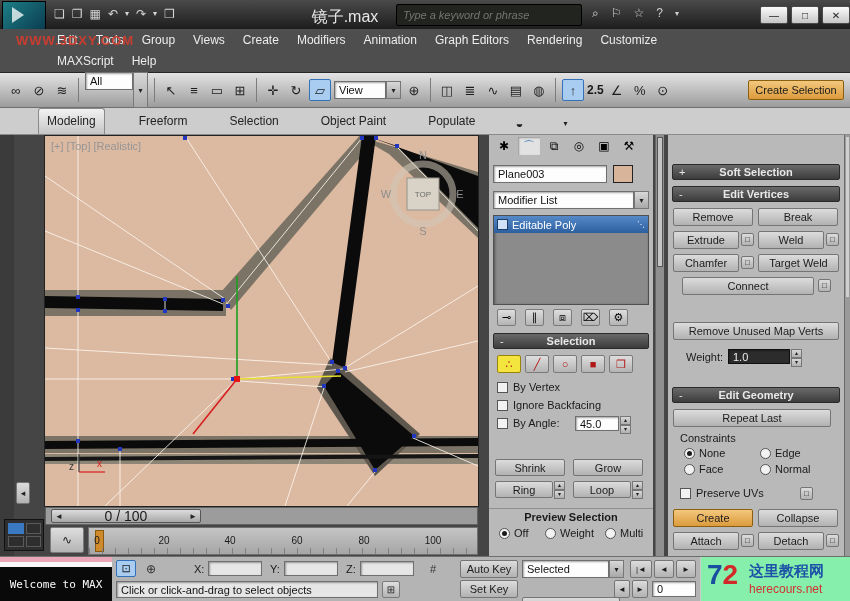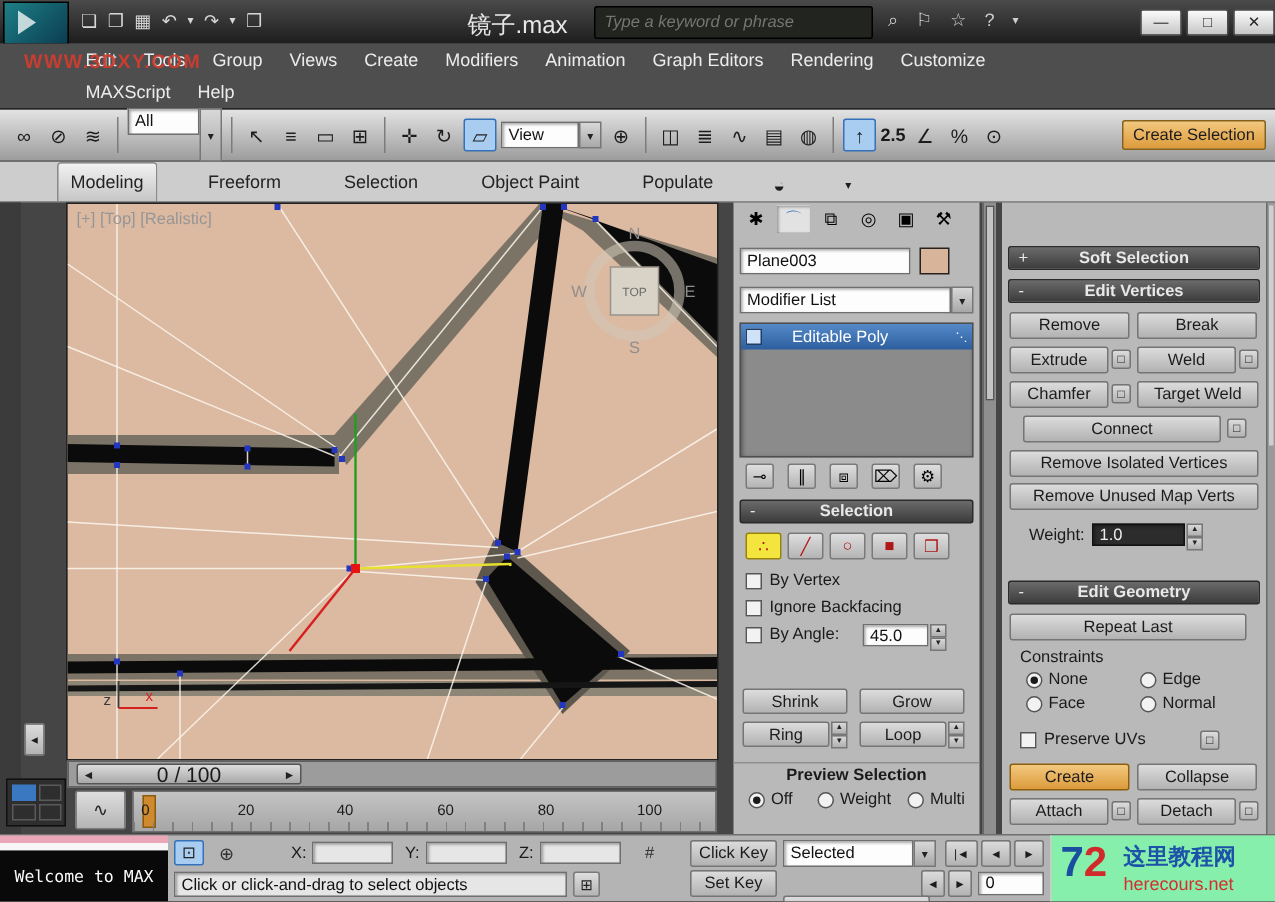--- a/index.html
+++ b/index.html
@@ -269,21 +269,21 @@
         <span class="cptab">▣</span>
         <span class="cptab">⚒</span>
       </div>
       <div class="abs field white" style="left:4px;top:30px;width:114px;height:18px">Plane003</div>
       <div class="abs" style="left:124px;top:30px;width:20px;height:18px;background:#d8b59a;border:1px solid #222;box-sizing:border-box"></div>
       <div class="abs" style="left:4px;top:56px;width:156px;height:18px;display:flex">
         <div class="field white" style="flex:1;height:18px">Modifier List</div>
         <div class="caret">▾</div>
       </div>
       <div class="abs" style="left:4px;top:80px;width:156px;height:90px;background:#8b8b8b;border:1px solid #4f4f4f;box-shadow:inset 1px 1px 3px rgba(0,0,0,.4);box-sizing:border-box">
-        <div style="height:17px;background:linear-gradient(#5589c8,#2d5f9f);display:flex;align-items:center;color:#fff;font-size:11px;gap:20px;padding:0 3px">
+        <div style="height:17px;background:linear-gradient(#5589c8,#2d5f9f);display:flex;align-items:center;color:#fff;font-size:11px;gap:4px;padding:0 3px">
           <span style="width:11px;height:11px;background:#cfe2f8;border:1px solid #1e3e66;display:inline-block;box-sizing:border-box"></span>
           <span>Editable Poly</span>
           <span style="margin-left:auto;font-size:8px">⋱</span>
         </div>
       </div>
       <div class="abs" style="left:8px;top:174px;display:flex;gap:9px">
         <span class="sticon ibox">⊸</span>
         <span class="sticon ibox">∥</span>
         <span class="sticon ibox">⧈</span>
         <span class="sticon ibox">⌦</span>
@@ -362,21 +362,20 @@
       <div class="abs btn" style="left:90px;top:73px;width:80px;height:18px">Break</div>
       <div class="abs btn" style="left:5px;top:96px;width:66px;height:18px">Extrude</div>
       <span class="abs btn sq" style="left:73px;top:98px">□</span>
       <div class="abs btn" style="left:90px;top:96px;width:66px;height:18px">Weld</div>
       <span class="abs btn sq" style="left:158px;top:98px">□</span>
       <div class="abs btn" style="left:5px;top:119px;width:66px;height:18px">Chamfer</div>
       <span class="abs btn sq" style="left:73px;top:121px">□</span>
       <div class="abs btn" style="left:90px;top:119px;width:81px;height:18px">Target Weld</div>
       <div class="abs btn" style="left:14px;top:142px;width:132px;height:18px">Connect</div>
       <span class="abs btn sq" style="left:150px;top:144px">□</span>
-      <div class="abs btn" style="left:5px;top:165px;width:166px;height:18px">Remove Isolated Vertices</div>
       <div class="abs btn" style="left:5px;top:187px;width:166px;height:18px">Remove Unused Map Verts</div>
       <span class="abs lbl" style="left:18px;top:216px">Weight:</span>
       <div class="abs field dark" style="left:60px;top:214px;width:62px;height:15px">1.0</div>
       <span class="abs spin" style="left:123px;top:214px">
           <span>▴</span>
           <span>▾</span>
         </span>
 
       <div class="abs rollhead" style="left:4px;top:252px;width:168px;height:16px">
         <span class="pm">-</span>
@@ -430,21 +429,21 @@
     <span class="abs icon" style="left:142px;top:3px;width:18px;height:17px;font-size:12px;color:#333">⊕</span>
 
     <span class="abs lbl" style="left:194px;top:6px">X:</span>
     <div class="abs field" style="left:208px;top:4px;width:54px;height:15px"></div>
     <span class="abs lbl" style="left:270px;top:6px">Y:</span>
     <div class="abs field" style="left:284px;top:4px;width:54px;height:15px"></div>
     <span class="abs lbl" style="left:346px;top:6px">Z:</span>
     <div class="abs field" style="left:360px;top:4px;width:54px;height:15px"></div>
     <span class="abs icon" style="left:424px;top:4px;width:18px;height:16px;font-size:11px;color:#333">#</span>
 
-    <div class="abs btn" style="left:460px;top:3px;width:58px;height:18px">Click Key</div>
+    <div class="abs btn" style="left:460px;top:3px;width:58px;height:18px">Auto Key</div>
     <div class="abs" style="left:522px;top:3px;width:102px;height:18px;display:flex">
       <div class="field white" style="flex:1;height:18px">Selected</div>
       <div class="caret">▾</div>
     </div>
     <div class="abs btn" style="left:630px;top:3px;width:22px;height:18px;font-size:8px">|◄</div>
     <div class="abs btn" style="left:654px;top:3px;width:20px;height:18px;font-size:8px">◄</div>
     <div class="abs btn" style="left:676px;top:3px;width:20px;height:18px;font-size:8px">►</div>
 
     <div class="abs field" style="left:116px;top:24px;width:262px;height:17px">Click or click-and-drag to select objects</div>
     <span class="abs ibox icon" style="left:382px;top:24px;width:18px;height:17px;font-size:10px">⊞</span>

